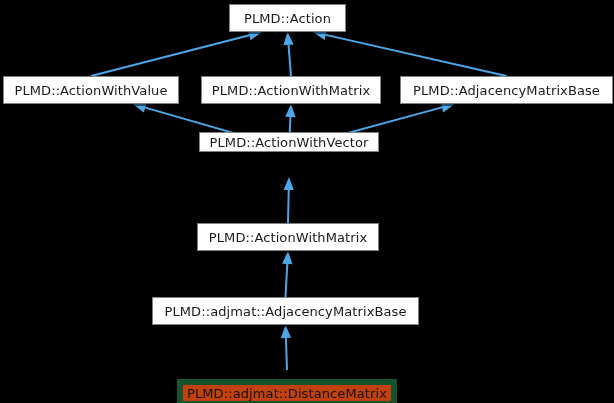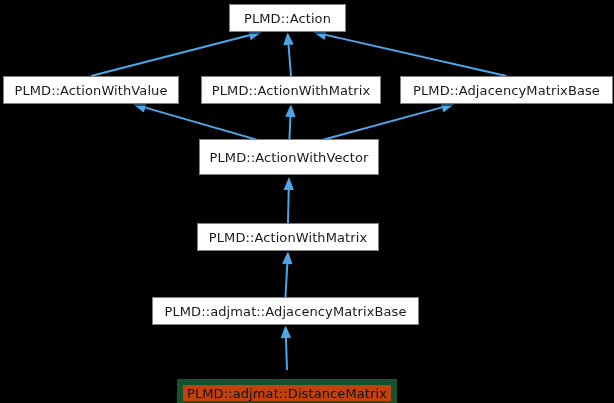--- a/index.html
+++ b/index.html
@@ -86,21 +86,21 @@
   </div>
 
   <div class="node" style="left: 201px; top: 76px; width: 180px; height: 28px;">
     <span class="node-label">PLMD::ActionWithMatrix</span>
   </div>
 
   <div class="node" style="left: 400px; top: 76px; width: 213px; height: 28px;">
     <span class="node-label">PLMD::AdjacencyMatrixBase</span>
   </div>
 
-  <div class="node" style="left: 199px; top: 139px; width: 180px; height: 36px;">
+  <div class="node" style="left: 199px; top: 132px; width: 180px; height: 20px;">
     <span class="node-label">PLMD::ActionWithVector</span>
   </div>
 
   <div class="node" style="left: 197px; top: 223px; width: 182px; height: 28px;">
     <span class="node-label">PLMD::ActionWithMatrix</span>
   </div>
 
   <div class="node" style="left: 152px; top: 297px; width: 267px; height: 28px;">
     <span class="node-label">PLMD::adjmat::AdjacencyMatrixBase</span>
   </div>

